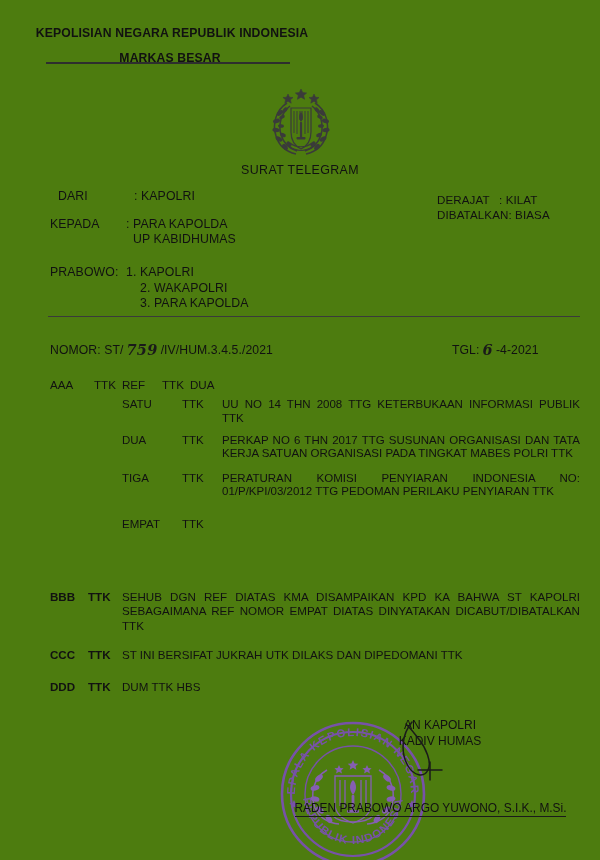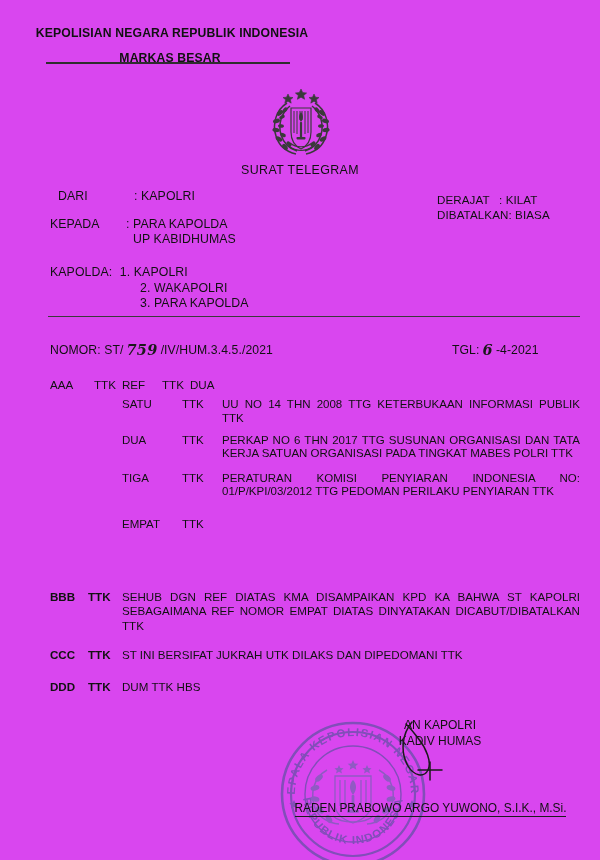--- a/index.html
+++ b/index.html
@@ -8,21 +8,21 @@
     background: #ffffff;
   }
   body {
     font-family: "Liberation Sans", sans-serif;
     color: #111111;
   }
   #page {
     position: relative;
     width: 600px;
     height: 860px;
-    background: #d946ef;
+    background: #4d7c0f;
     overflow: hidden;
   }
 
   
   .letterhead {
     position: absolute;
     left: 0; top: 26px;
     width: 340px;
     text-align: center;
   }
@@ -326,21 +326,21 @@
 
   <div class="addr addr-dari">
     <span class="lbl">DARI</span><span class="colon">:</span><span>KAPOLRI</span>
   </div>
   <div class="addr addr-kepada">
     <span class="lbl">KEPADA</span><span class="colon">:</span><span>PARA KAPOLDA</span>
   </div>
   <div class="addr addr-up">UP KABIDHUMAS</div>
 
   <div class="addr addr-temb">
-    <span>KAPOLDA:</span>
+    <span>PRABOWO:</span>
     <span style="padding-left:4px">1. KAPOLRI</span>
   </div>
   <div class="addr addr-t2">2. WAKAPOLRI</div>
   <div class="addr addr-t3">3. PARA KAPOLDA</div>
 
   <div class="right-block">
     <div class="r1">
       <span class="k">DERAJAT</span><span>: KILAT</span>
     </div>
     <div class="r2">DIBATALKAN: BIASA</div>

